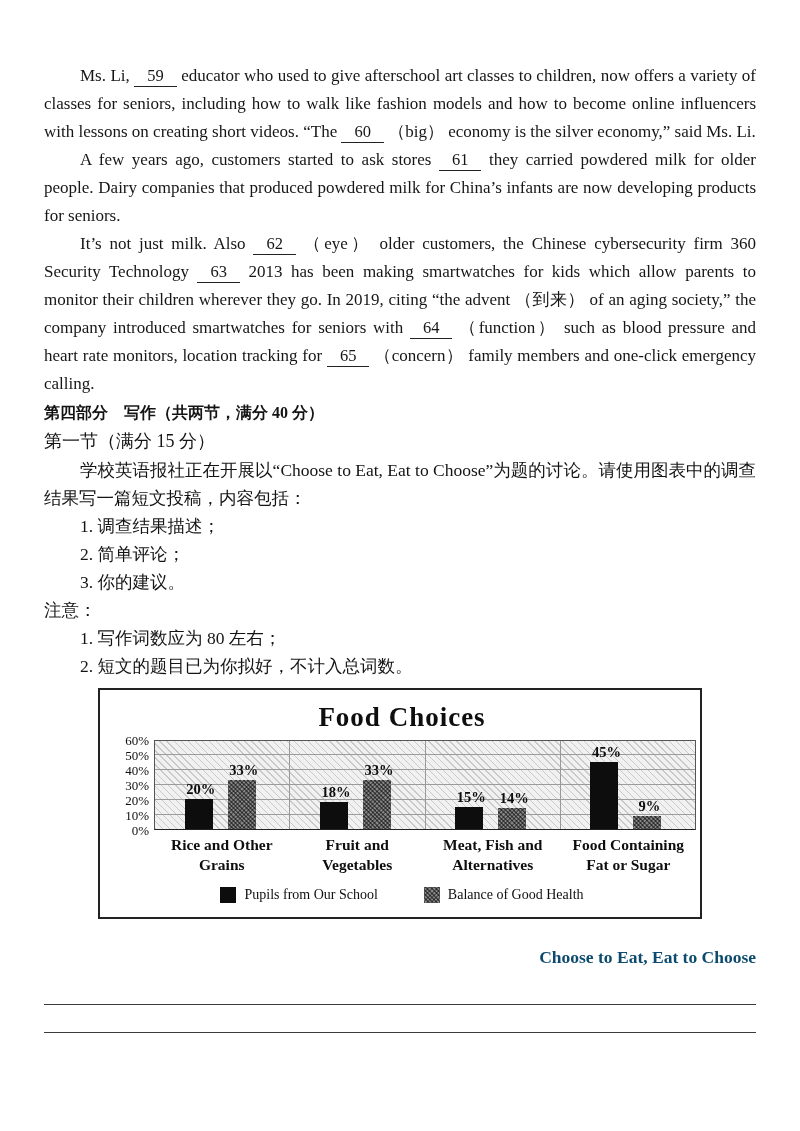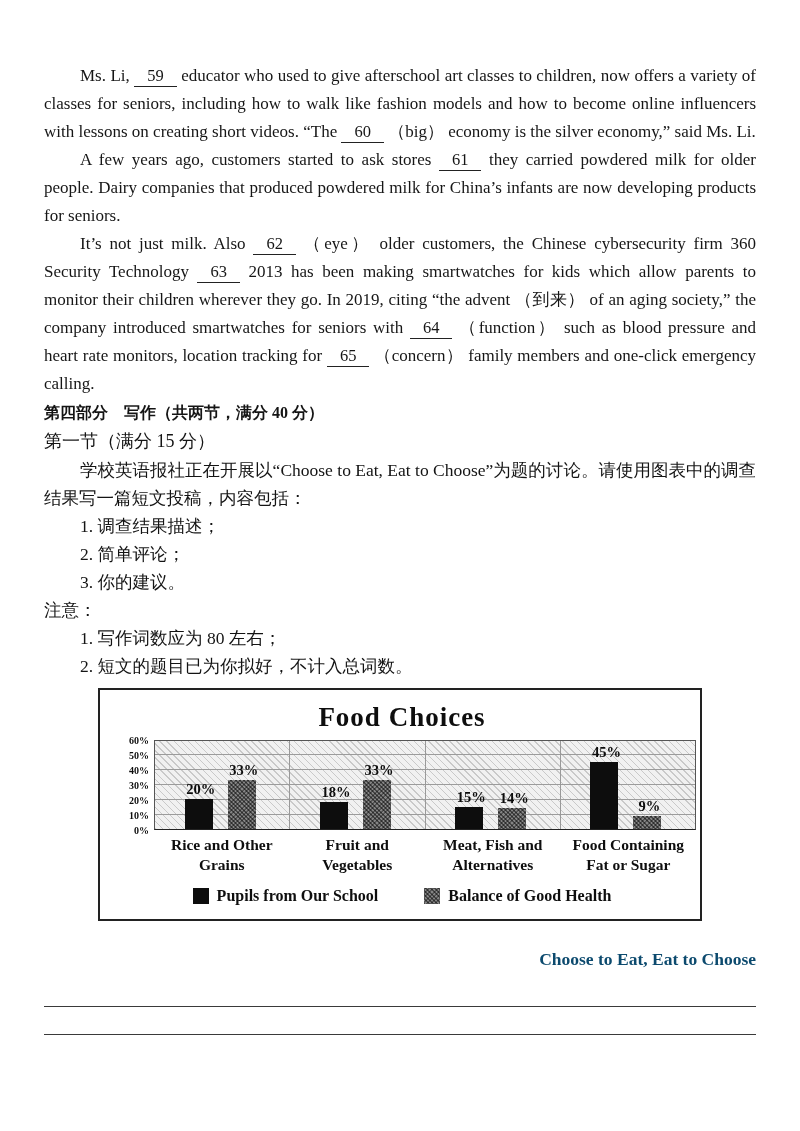--- a/index.html
+++ b/index.html
@@ -60,22 +60,22 @@
   }
   .chart-body { display: flex; align-items: flex-end; }
   .y-axis {
     position: relative;
     width: 46px; height: 90px;
     flex: 0 0 46px;
   }
   .ytick {
     position: absolute;
     right: 5px;
-    font-weight: bold;
-    font-size: 10px;
+    font-weight: normal;
+    font-size: 13px;
     line-height: 15px;
     white-space: nowrap;
     color: #0e0e0e;
   }
   .plot-area {
     flex: 1;
     height: 90px;
     display: flex;
     border: 1px solid #555;
     border-bottom: 1.6px solid #222;
@@ -124,22 +124,22 @@
   }
   .legend {
     display: flex;
     justify-content: center;
     gap: 46px;
     margin: 12px 0 4px 0;
   }
   .legend-item { display: flex; align-items: center; gap: 8px; }
   .legend-item .swatch { width: 16px; height: 16px; display: inline-block; }
   .legend-item span:last-child {
-    font-weight: bold;
-    font-size: 16px;
+    font-weight: normal;
+    font-size: 14px;
     color: #0e0e0e;
   }
 
   
   .essay-title {
     margin-top: 28px;
     text-align: right;
     font-weight: bold;
     font-size: 17.5px;
     color: #0c4a6e;

